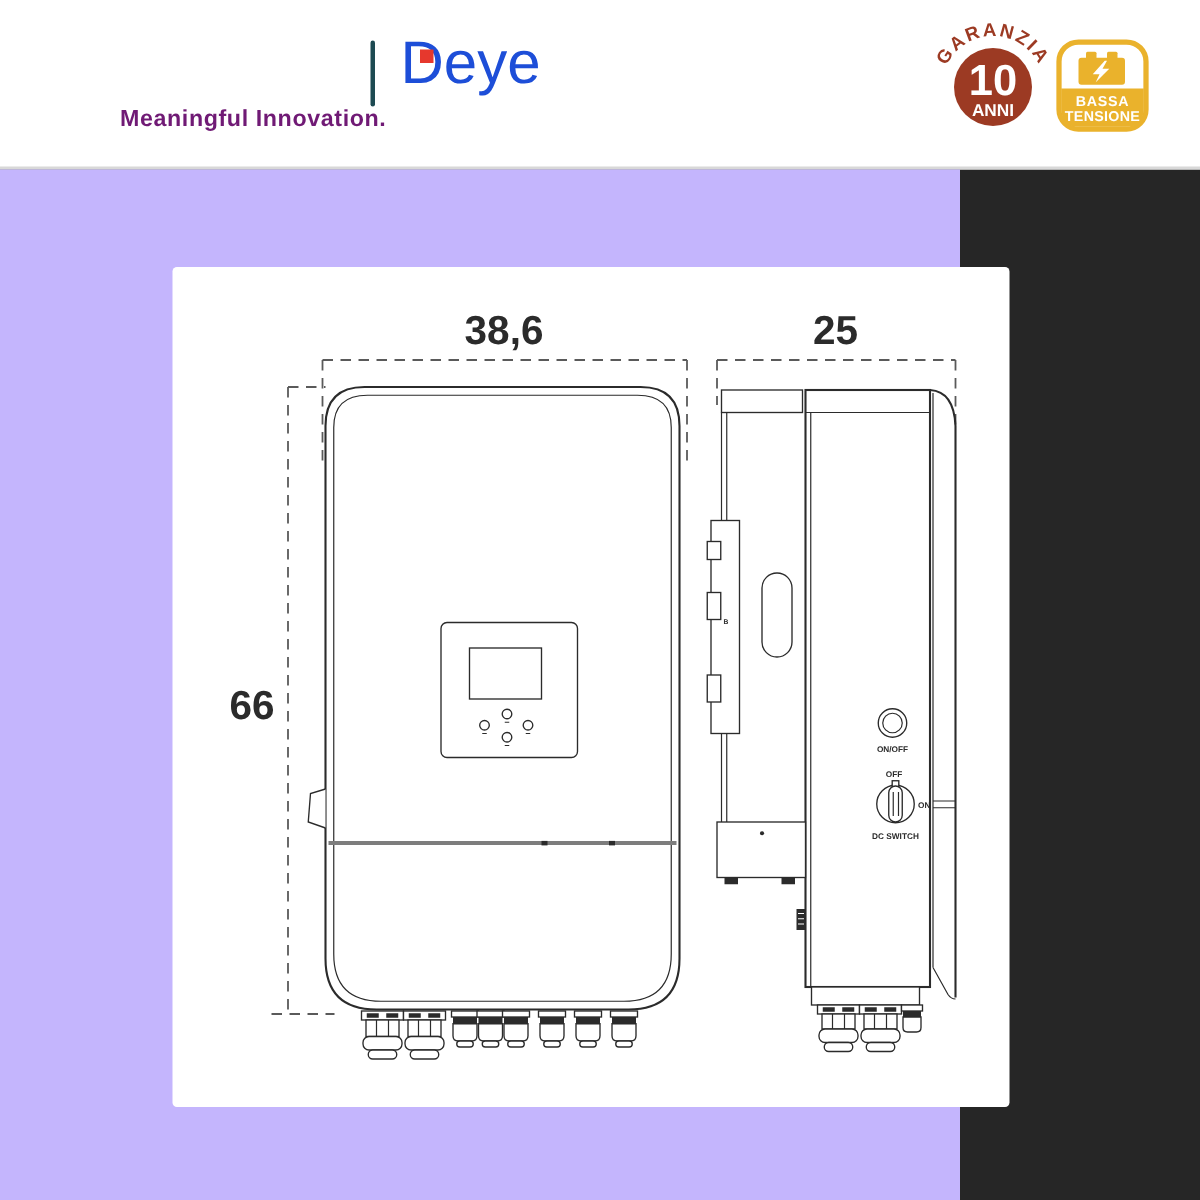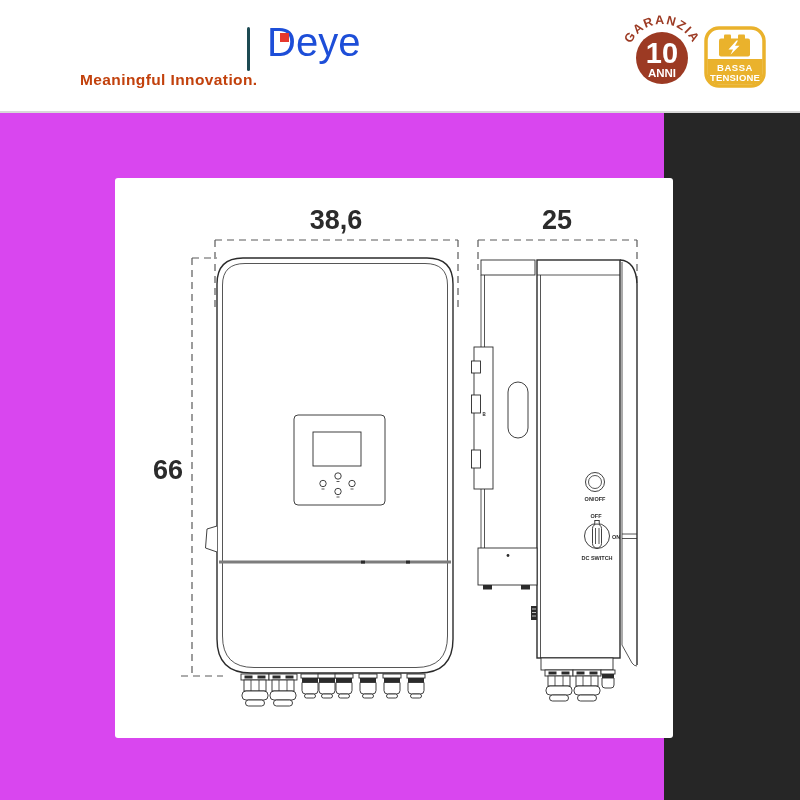--- a/index.html
+++ b/index.html
@@ -14,40 +14,40 @@
     border-bottom:2px solid #d8d8d8;box-sizing:border-box;
   }
   .vtac{
     position:absolute;left:28px;top:16px;
     font-size:47px;font-weight:bold;letter-spacing:7px;
     color:#00b26d;line-height:1;
   }
   .vtac-tagline{
     position:absolute;left:80px;top:71px;
     font-size:15.5px;font-weight:bold;letter-spacing:.4px;
-    color:#c2410c;
+    color:#701a75;
   }
   .logo-sep{
     position:absolute;left:247px;top:27px;width:3px;height:44px;
     background:#1d4a52;border-radius:2px;
   }
   .deye{
     position:absolute;left:267px;top:22px;
     font-size:40px;font-weight:normal;letter-spacing:0px;
     color:#1d4ed8;line-height:1;
   }
   .deye-dot{
     position:absolute;left:280px;top:33px;width:9px;height:9px;
     background:#e6382d;
   }
   .badge-warranty{position:absolute;left:622px;top:6px;}
   .badge-voltage{position:absolute;left:704px;top:26px;}
   
   .main{
-    position:relative;width:640px;height:687px;background:#d946ef;padding-left:24px;
+    position:relative;width:640px;height:687px;background:#c4b5fd;
   }
   .card{
     position:absolute;left:115px;top:65px;width:558px;height:560px;
     background:#ffffff;border-radius:3px;
   }
   .drawing{display:block;}
   
   .ln{fill:none;stroke:#2b2b2b;stroke-width:1.4;}
   .lnw{fill:#ffffff;stroke:#2b2b2b;stroke-width:1.4;}
   .thin{fill:none;stroke:#2b2b2b;stroke-width:0.8;}

